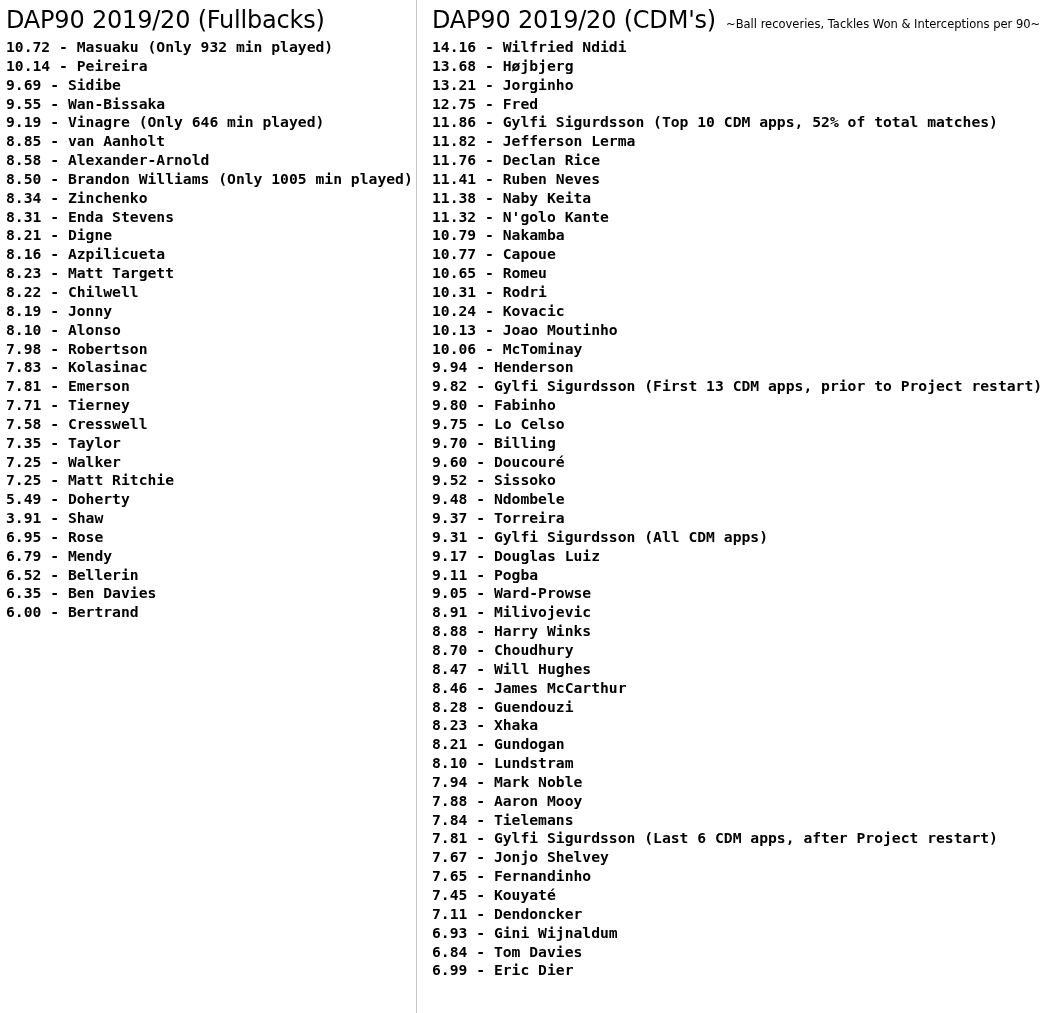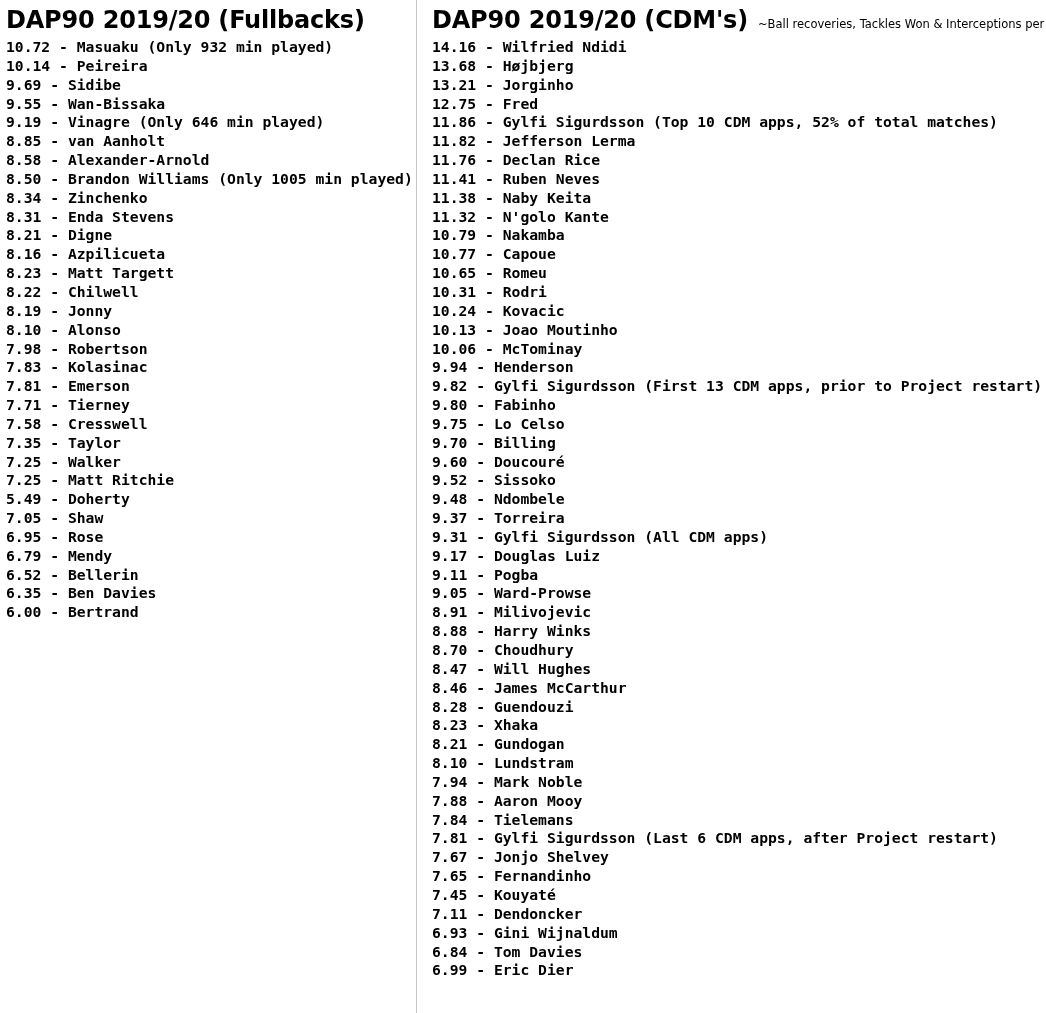--- a/index.html
+++ b/index.html
@@ -37,21 +37,21 @@
   .divider {
     position: absolute;
     left: 416px;
     top: 0;
     width: 1px;
     height: 1013px;
     background: #c8c8c8;
   }
   .col-title {
     font-family: "DejaVu Sans", sans-serif;
-    font-weight: bold;
+    font-weight: normal;
     font-size: 24px;
     line-height: 28px;
     letter-spacing: -0.2px;
     white-space: nowrap;
     margin: 0 0 4px 0;
   }
   .title-row {
     display: flex;
     align-items: baseline;
     white-space: nowrap;
@@ -107,21 +107,21 @@
       <li>8.10 - Alonso</li>
       <li>7.98 - Robertson</li>
       <li>7.83 - Kolasinac</li>
       <li>7.81 - Emerson</li>
       <li>7.71 - Tierney</li>
       <li>7.58 - Cresswell</li>
       <li>7.35 - Taylor</li>
       <li>7.25 - Walker</li>
       <li>7.25 - Matt Ritchie</li>
       <li>5.49 - Doherty</li>
-      <li>7.05 - Shaw</li>
+      <li>3.91 - Shaw</li>
       <li>6.95 - Rose</li>
       <li>6.79 - Mendy</li>
       <li>6.52 - Bellerin</li>
       <li>6.35 - Ben Davies</li>
       <li>6.00 - Bertrand</li>
     </ul>
   </div>
 
   <div class="col col-right">
     <div class="title-row">

